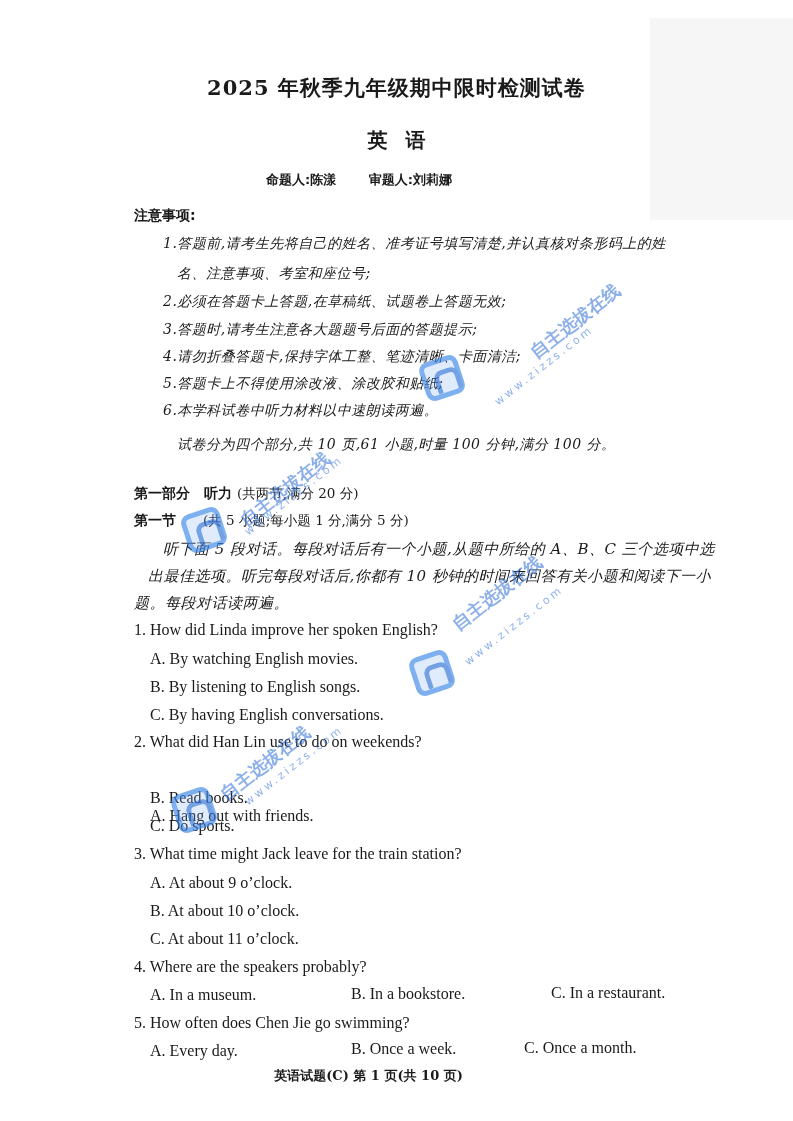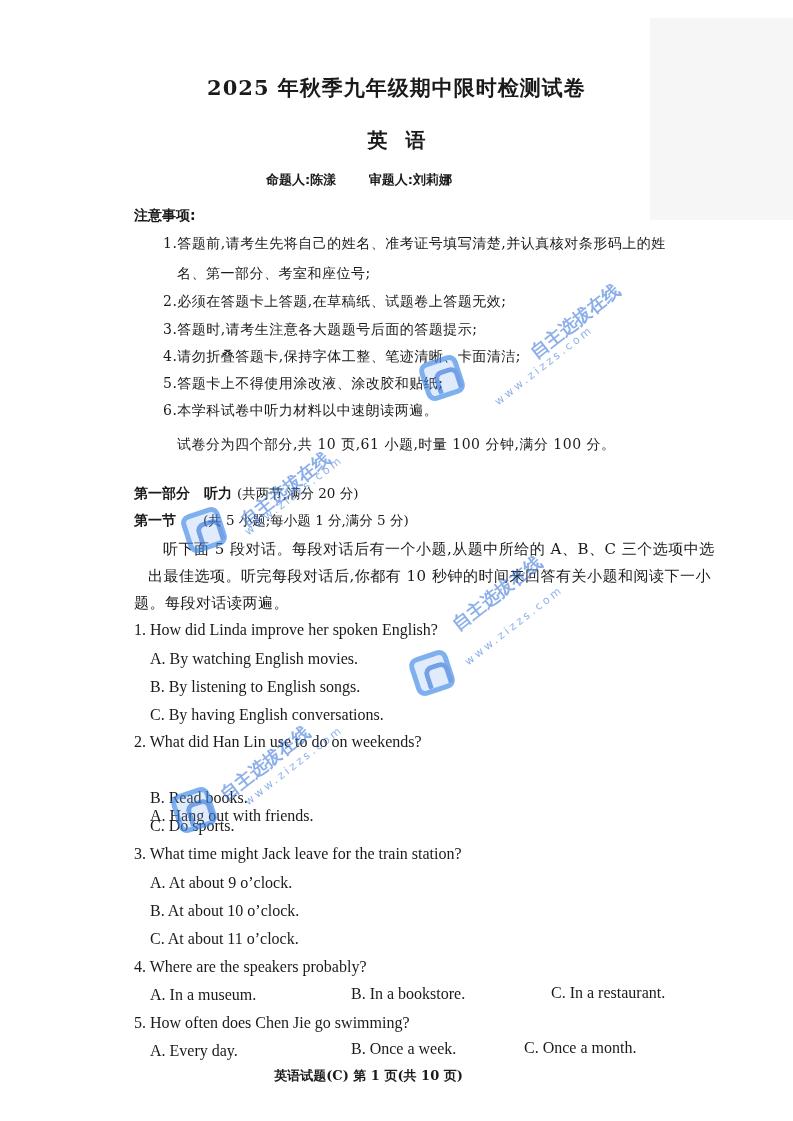--- a/index.html
+++ b/index.html
@@ -7,21 +7,21 @@
       width: 793px; height: 1121px; background: #ffffff; position: relative; overflow: hidden;
       font-family: "DejaVu Serif", "Liberation Serif", serif; color: #1a1a1a;
     }
     .shade { position: absolute; left: 650px; top: 18px; width: 143px; height: 202px; background: #f6f6f6; }
     .abs { position: absolute; white-space: nowrap; }
     .title { left: 0; width: 793px; top: 74px; text-align: center; font-size: 21px; font-weight: bold; letter-spacing: 1px; }
     .subject { left: 0; width: 793px; top: 127px; text-align: center; font-size: 20px; font-weight: bold; letter-spacing: 18px; padding-left: 18px; box-sizing: border-box; }
     .authors { left: 0; width: 718px; top: 171px; text-align: center; font-family: "DejaVu Sans", sans-serif; font-size: 13px; font-weight: bold; }
     .authors span { margin: 0 14px; }
     .notice-h { left: 134px; top: 207px; font-family: "DejaVu Sans", sans-serif; font-size: 14px; font-weight: bold; }
-    .cn { font-size: 14px; letter-spacing: 0.5px; }
+    .cn { font-size: 14px; letter-spacing: 0.5px; font-style: italic; }
     .sec-h { font-family: "DejaVu Sans", sans-serif; font-size: 14px; font-weight: bold; }
     .sec-h .sub { font-family: "DejaVu Serif", serif; font-weight: normal; font-size: 13.5px; }
     .q { font-family: "Liberation Serif", serif; font-size: 16px; }
     .footer { left: 0; width: 737px; top: 1067px; text-align: center; font-size: 13px; font-weight: bold; }
     .wm { position: absolute; color: #2f6fd8; opacity: 0.55; font-family: "DejaVu Sans", sans-serif; }
     .wm-logo {
       position: absolute; width: 40px; height: 40px; border: 5px solid #3a86e8; border-radius: 9px;
       background: rgba(120,170,240,0.35); opacity: 0.65; transform: rotate(-18deg); box-sizing: border-box;
     }
     .wm-logo::after {
@@ -38,21 +38,21 @@
 
 <div class="abs title">2025 年秋季九年级期中限时检测试卷</div>
 <div class="abs subject">英语</div>
 <div class="abs authors">
   <span>命题人:陈漾</span>
   <span>审题人:刘莉娜</span>
 </div>
 
 <div class="abs notice-h">注意事项:</div>
 <div class="abs cn" style="left:163px;top:235px;">1.答题前,请考生先将自己的姓名、准考证号填写清楚,并认真核对条形码上的姓</div>
-<div class="abs cn" style="left:177px;top:265px;">名、第一部分、考室和座位号;</div>
+<div class="abs cn" style="left:177px;top:265px;">名、注意事项、考室和座位号;</div>
 <div class="abs cn" style="left:163px;top:293px;">2.必须在答题卡上答题,在草稿纸、试题卷上答题无效;</div>
 <div class="abs cn" style="left:163px;top:321px;">3.答题时,请考生注意各大题题号后面的答题提示;</div>
 <div class="abs cn" style="left:163px;top:348px;">4.请勿折叠答题卡,保持字体工整、笔迹清晰、卡面清洁;</div>
 <div class="abs cn" style="left:163px;top:375px;">5.答题卡上不得使用涂改液、涂改胶和贴纸;</div>
 <div class="abs cn" style="left:163px;top:402px;">6.本学科试卷中听力材料以中速朗读两遍。</div>
 <div class="abs cn" style="left:177px;top:436px;">试卷分为四个部分,共 10 页,61 小题,时量 100 分钟,满分 100 分。</div>
 
 <div class="abs sec-h" style="left:134px;top:485px;">
   <span>第一部分　听力</span>
   <span class="sub">(共两节,满分 20 分)</span>

